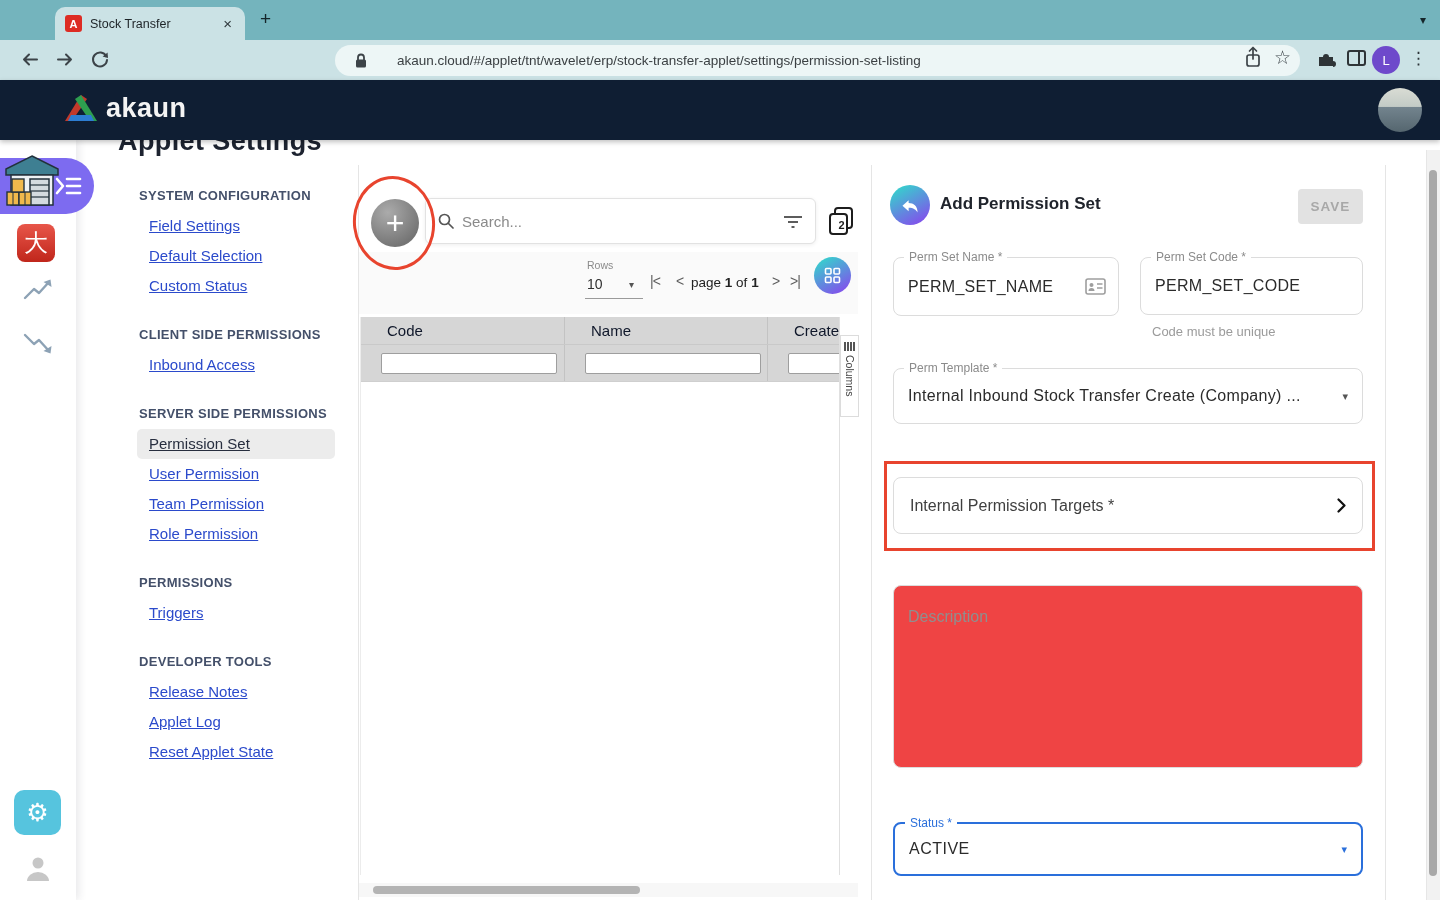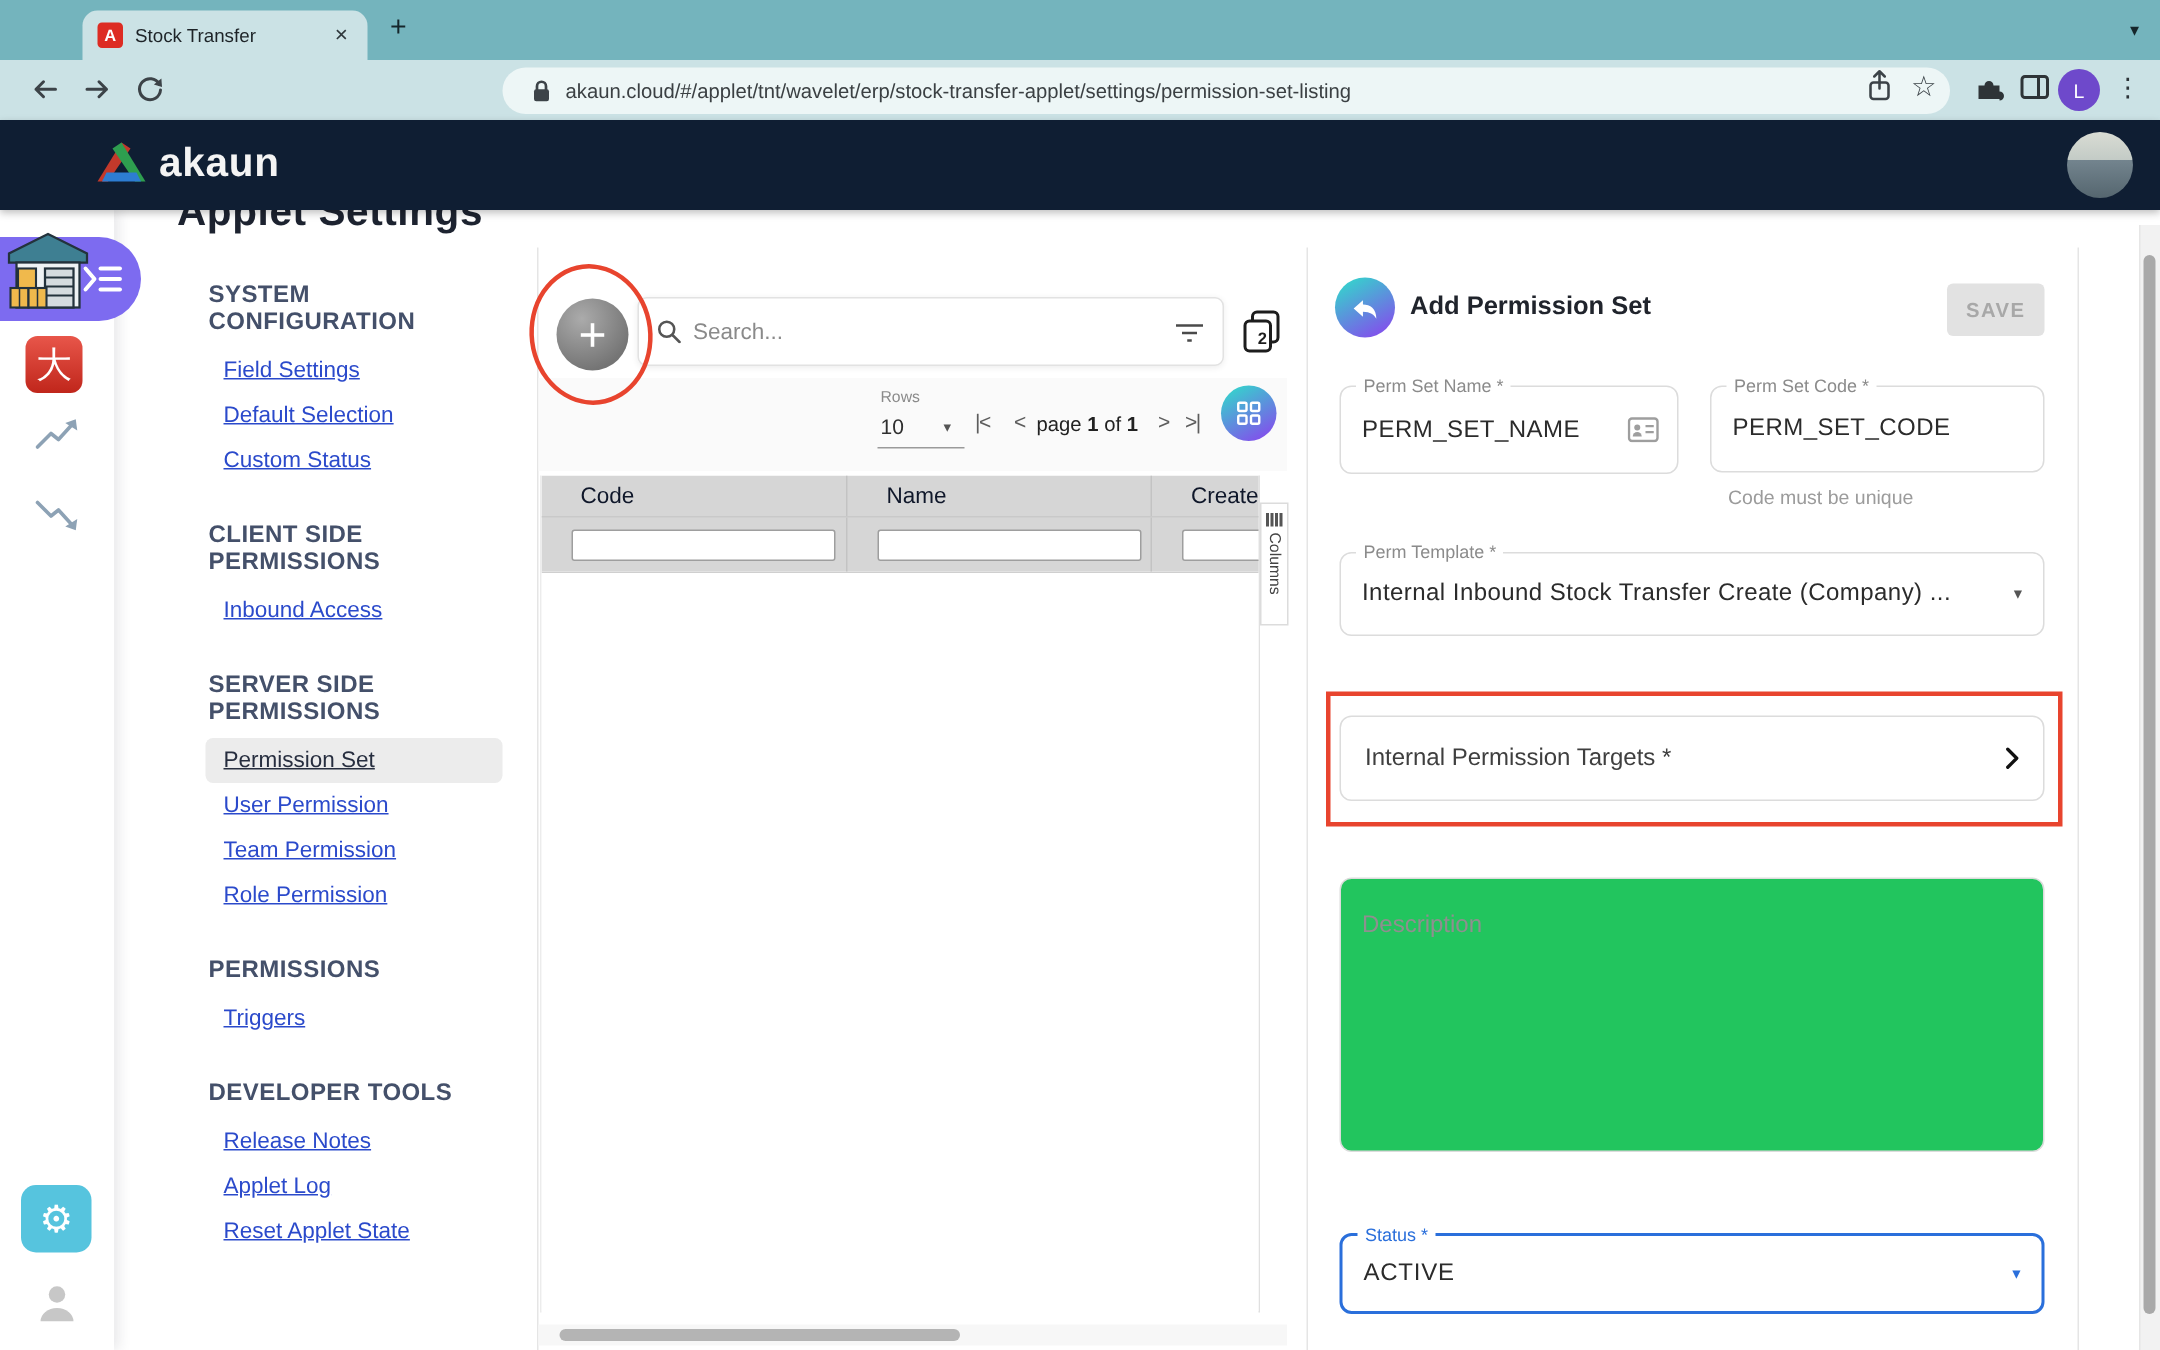--- a/index.html
+++ b/index.html
@@ -15,21 +15,21 @@
     font-size:11px; font-weight:bold; display:flex; align-items:center; justify-content:center; flex:none; }
   .tab-title { font-size:12.5px; color:#1d2327; margin-left:8px; flex:1; white-space:nowrap; overflow:hidden; }
   .tab-close { font-size:15px; color:#30393d; padding:0 3px; cursor:default; }
   .newtab { position:absolute; left:260px; top:8px; font-size:19px; color:#15262b; }
   .tabbar-caret { position:absolute; right:14px; top:13px; font-size:12px; color:#15262b; }
 
   .toolbar { position:absolute; left:0; top:40px; width:1440px; height:40px; background:#cbe2e5; }
   .navglyph { position:absolute; top:10px; }
   .url-pill { position:absolute; left:335px; top:45px; width:965px; height:31px; border-radius:16px;
     background:#edf6f6; display:flex; align-items:center; }
-  .url-text { font-size:13.5px; color:#3b4043; margin-left:6px; white-space:nowrap; }
+  .url-text { font-size:13.5px; color:#3b4043; margin-left:26px; white-space:nowrap; }
   .avatar-l { position:absolute; left:1372px; top:46px; width:28px; height:28px; border-radius:50%;
     background:#6e49cb; color:#fff; font-size:13px; display:flex; align-items:center; justify-content:center; }
   .kebab { position:absolute; left:1410px; top:48px; font-size:17px; color:#2c3438; letter-spacing:0; }
 
   
   .appbar { position:absolute; left:0; top:80px; width:1440px; height:60px; background:#0f1e33; z-index:20;
     box-shadow:0 2px 5px rgba(0,0,0,0.25); }
   .brand { position:absolute; left:64px; top:13px; display:flex; align-items:center; }
   .brand-text { color:#f4f4f4; font-size:27px; font-weight:bold; letter-spacing:0.5px; margin-left:8px; }
   .appbar-avatar { position:absolute; right:18px; top:8px; width:44px; height:44px; border-radius:50%;
@@ -47,21 +47,21 @@
   .warehouse { position:absolute; left:3px; top:12px; z-index:1; }
   .red-app { position:absolute; left:17px; top:84px; width:38px; height:38px; border-radius:8px;
     background:linear-gradient(180deg,#e8564a,#c0261b); color:#fff; font-size:24px; display:flex;
     align-items:center; justify-content:center; }
   .gear-btn { position:absolute; left:14px; top:650px; width:47px; height:45px; border-radius:10px;
     background:#56c4de; color:#fff; font-size:25px; display:flex; align-items:center; justify-content:center; }
 
   
   .settings-nav { position:absolute; left:137px; top:188px; width:198px; z-index:5; }
   .nav-section { margin-bottom:26px; }
-  .nav-header { font-size:16px; font-weight:700; color:#44506a; letter-spacing:0.3px; margin:0 2px 8px 2px; }
+  .nav-header { font-size:13px; font-weight:700; color:#44506a; letter-spacing:0.3px; margin:0 2px 8px 2px; }
   .nav-item { height:30px; line-height:30px; font-size:15px; color:#2b4acb; padding:0 12px; border-radius:5px;
     white-space:nowrap; cursor:default;text-decoration:underline; }
   .nav-item.selected { background:#ececec; color:#272e3f; font-weight:500; }
 
   
   .vline { position:absolute; width:1px; background:#e5e5e5; }
   .vscroll-track { position:absolute; left:1426px; top:150px; width:14px; height:750px; background:#f2f2f2;
     border-left:1px solid #e6e6e6; }
   .vscroll-thumb { position:absolute; left:1429px; top:170px; width:8px; height:706px; border-radius:4px; background:#a9a9a9; }
 
@@ -118,21 +118,21 @@
   .flabel { position:absolute; top:-8px; left:10px; background:#fff; padding:0 5px; font-size:12px; color:#8b8b8b; white-space:nowrap; }
   .fvalue { position:absolute; left:14px; top:50%; transform:translateY(-50%); font-size:16px; color:#2b2b2b;
     letter-spacing:0.3px; white-space:nowrap; }
   .fhint { position:absolute; left:1152px; top:324px; font-size:13px; color:#9b9b9b; }
   .caret { position:absolute; right:14px; top:50%; transform:translateY(-50%); font-size:11px; color:#555; }
   .red-rect { position:absolute; left:884px; top:461px; width:491px; height:90px; border:3px solid #e8442e; }
   .config-card { position:absolute; left:893px; top:477px; width:470px; height:57px; border:1px solid #dcdcdc;
     border-radius:8px; background:#fff; display:flex; align-items:center; padding:0 16px; }
   .config-label { font-size:16px; color:#3f3f3f; flex:1; }
   .desc-area { position:absolute; left:893px; top:585px; width:470px; height:183px; border:1px solid #dcdcdc;
-    border-radius:8px; background:#22c55e; }
+    border-radius:8px; background:#ef4444; }
   .desc-area textarea { width:100%; height:100%; border:none; outline:none; resize:none; background:transparent;
     font-family:"Liberation Sans", sans-serif; font-size:16px; color:#333; padding:22px 14px; }
   .desc-area textarea::placeholder { color:#8f8f8f; }
   .status-field { border:2px solid #2a6fdb; }
   .status-field .flabel { color:#2a6fdb; }
   .status-field .caret { color:#2a6fdb; }
 </style>
 </head>
 <body>
 

